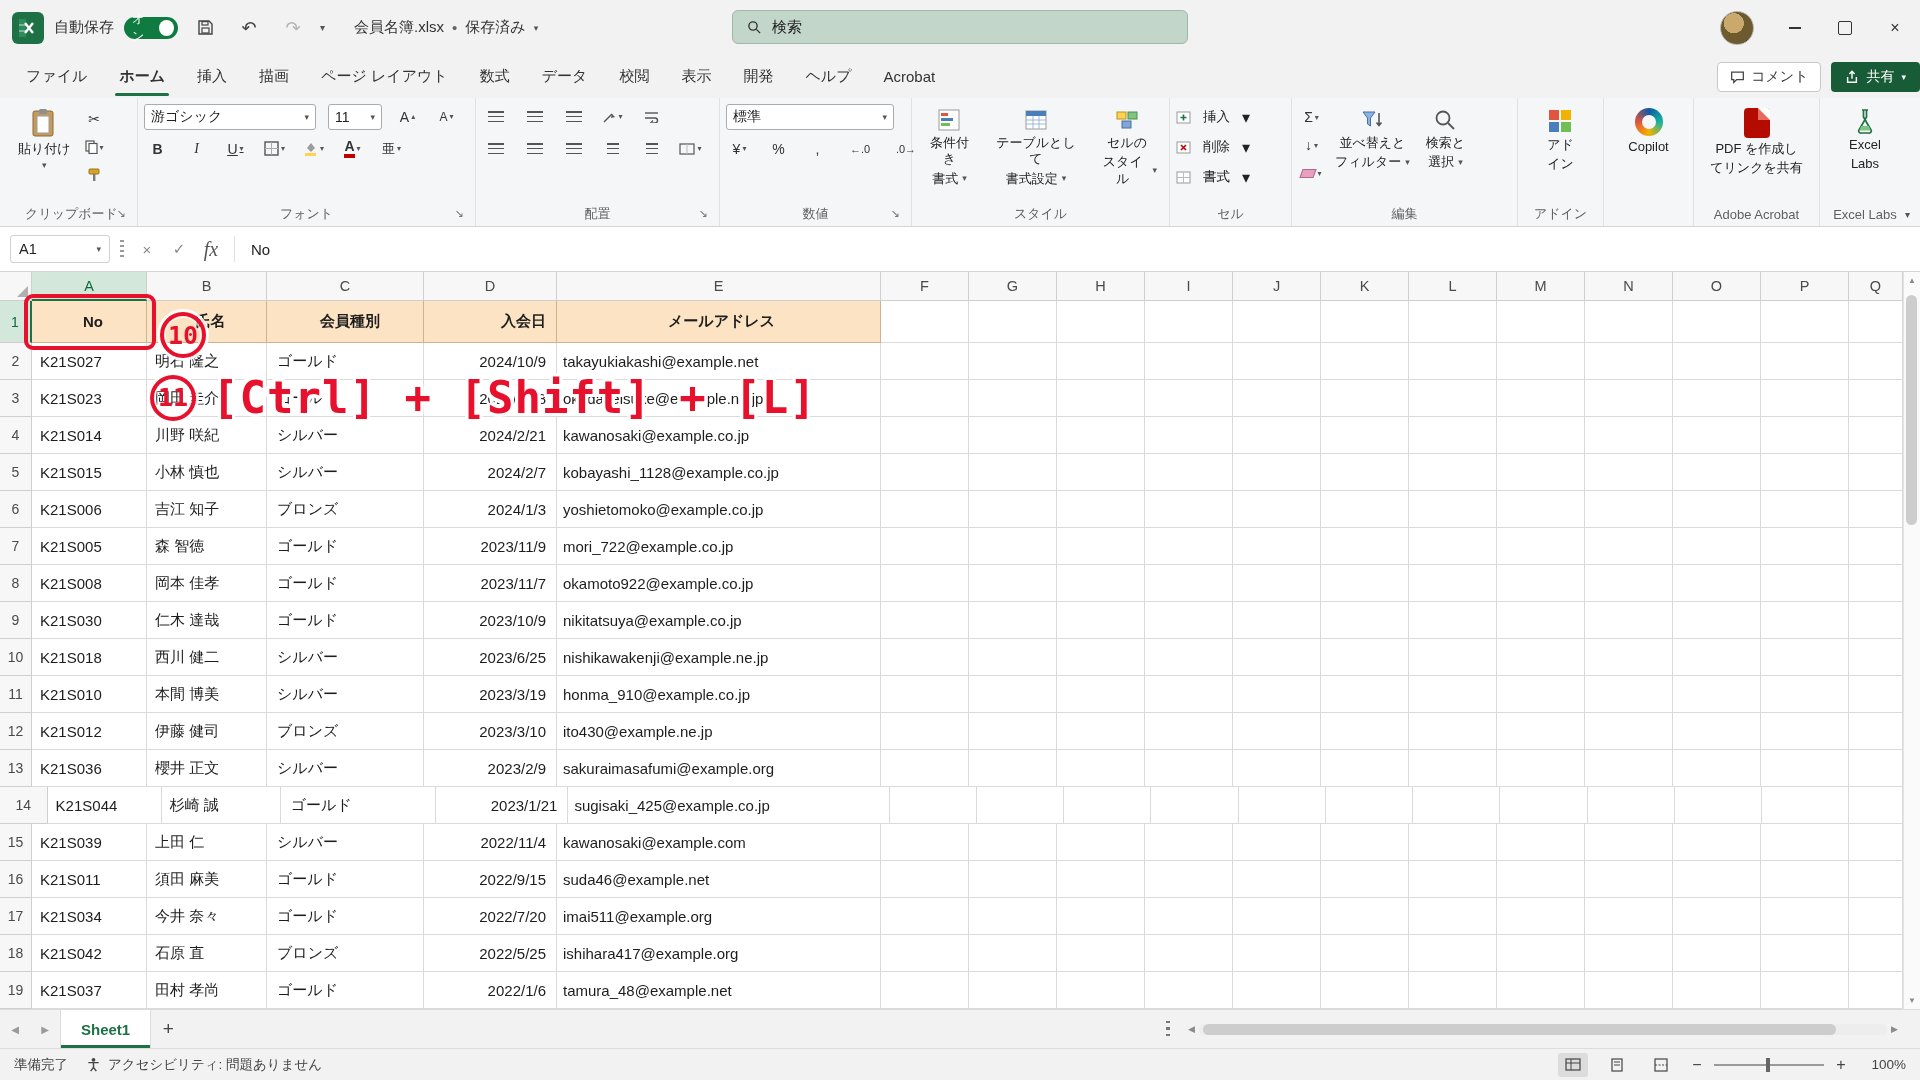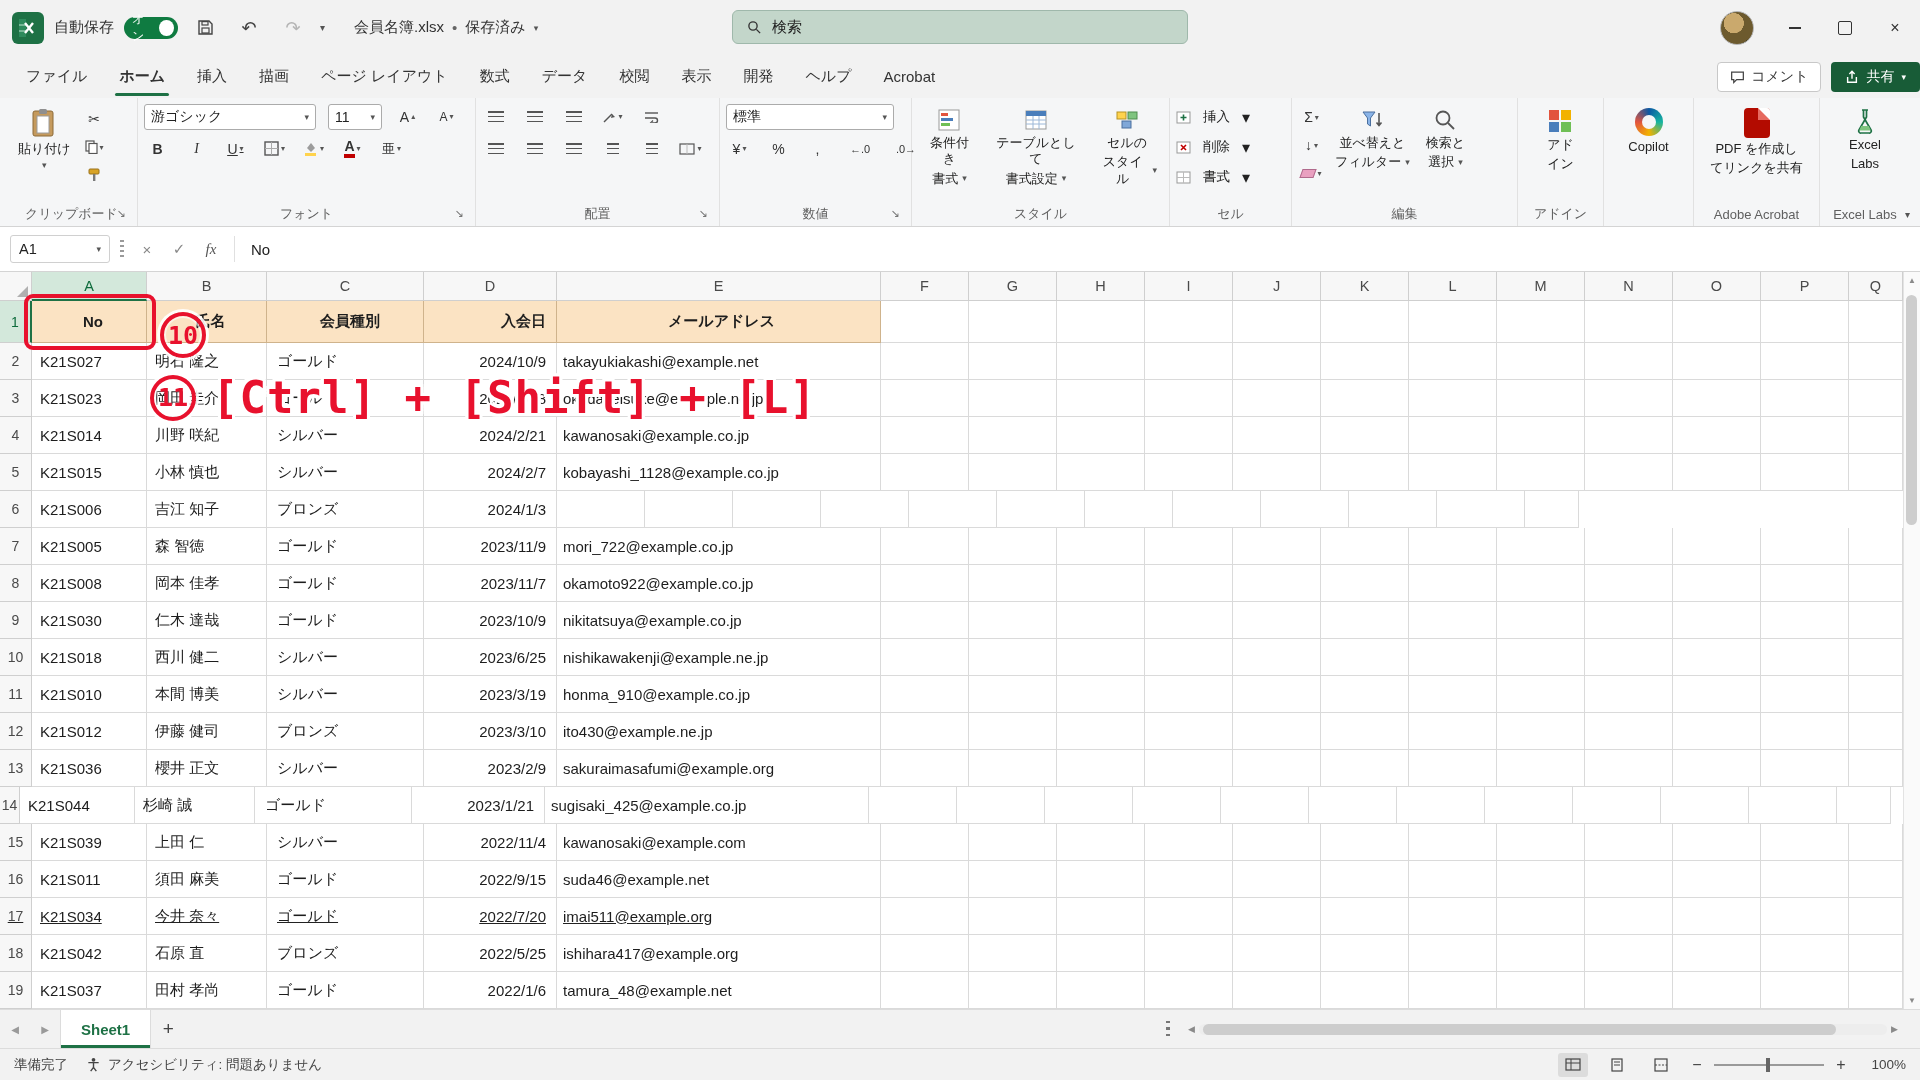--- a/index.html
+++ b/index.html
@@ -62,21 +62,21 @@
   .copilotico { width:28px; height:28px; border-radius:50%; background:conic-gradient(#0c59a4,#16b5a0,#f2b200,#e2543e,#0c59a4); position:relative; }
   .copilotico::after { content:""; position:absolute; inset:7px; background:#f5f6f7; border-radius:50%; }
   .ribbon-collapse { position:absolute; right:10px; bottom:6px; font-size:10px; color:#555; }
 
   
   .formula-bar { height:45px; background:#fff; border-bottom:1px solid #d4d4d4; display:flex; align-items:center; padding-left:10px; gap:6px; }
   .name-box { width:100px; height:28px; border:1px solid #d0d0d0; border-radius:3px; display:flex; align-items:center; font-size:14.5px; padding:0 8px; gap:6px; }
   .name-box .chev { margin-left:auto; font-size:9px; color:#555; }
   .fb-dots { width:4px; height:18px; background:repeating-linear-gradient(to bottom,#9a9a9a 0 2px,transparent 2px 5px); margin:0 4px; }
   .fb-btn { width:26px; height:26px; display:flex; align-items:center; justify-content:center; font-size:15px; color:#888; }
-  .fb-fx { font-size:15px; color:#555; font-family:"Liberation Serif",serif; font-style:italic; }
+  .fb-fx { font-size:20px; color:#555; font-family:"Liberation Serif",serif; font-style:italic; }
   .fb-sep { width:1px; height:26px; background:#e0e0e0; margin:0 4px; }
   .fb-content { font-size:15px; color:#222; padding-left:6px; }
 
   
   .grid-area { height:737px; position:relative; background:#fff; display:flex; }
   .grid-main { width:1903px; }
   .col-headers { height:29px; display:flex; background:#f7f7f7; }
   .ch-cell, .corner-cell { border-right:1px solid #cfcfcf; border-bottom:1px solid #cfcfcf; display:flex; align-items:center; justify-content:center; font-size:14.5px; color:#4a4a4a; background:#f7f7f7; }
   .corner-cell { position:relative; }
   .corner-cell::after { content:""; position:absolute; right:3px; bottom:3px; border-left:11px solid transparent; border-bottom:11px solid #b0b0b0; }
@@ -711,20 +711,21 @@
           <div class="g-cell c14" style="width: 88px;"></div>
           <div class="g-cell c15" style="width: 88px;"></div>
           <div class="g-cell c16" style="width: 54px;"></div>
         </div>
         <div class="grow" style="height: 37px;">
           <div class="rn-cell" style="width: 32px;">6</div>
           <div class="g-cell c0" style="width: 115px;">K21S006</div>
           <div class="g-cell c1" style="width: 120px;">吉江 知子</div>
           <div class="g-cell c2" style="width: 157px;">ブロンズ</div>
           <div class="g-cell c3" style="width: 133px;">2024/1/3</div>
+          <div class="g-cell c4" style="width: 324px;">yoshietomoko@example.co.jp</div>
           <div class="g-cell c5" style="width: 88px;"></div>
           <div class="g-cell c6" style="width: 88px;"></div>
           <div class="g-cell c7" style="width: 88px;"></div>
           <div class="g-cell c8" style="width: 88px;"></div>
           <div class="g-cell c9" style="width: 88px;"></div>
           <div class="g-cell c10" style="width: 88px;"></div>
           <div class="g-cell c11" style="width: 88px;"></div>
           <div class="g-cell c12" style="width: 88px;"></div>
           <div class="g-cell c13" style="width: 88px;"></div>
           <div class="g-cell c14" style="width: 88px;"></div>
@@ -865,21 +866,21 @@
           <div class="g-cell c9" style="width: 88px;"></div>
           <div class="g-cell c10" style="width: 88px;"></div>
           <div class="g-cell c11" style="width: 88px;"></div>
           <div class="g-cell c12" style="width: 88px;"></div>
           <div class="g-cell c13" style="width: 88px;"></div>
           <div class="g-cell c14" style="width: 88px;"></div>
           <div class="g-cell c15" style="width: 88px;"></div>
           <div class="g-cell c16" style="width: 54px;"></div>
         </div>
         <div class="grow" style="height: 37px;">
-          <div class="rn-cell" style="width: 20px; text-align: right;">14</div>
+          <div class="rn-cell" style="width: 48px; text-align: right;">14</div>
           <div class="g-cell c0" style="width: 115px;">K21S044</div>
           <div class="g-cell c1" style="width: 120px;">杉崎 誠</div>
           <div class="g-cell c2" style="width: 157px;">ゴールド</div>
           <div class="g-cell c3" style="width: 133px;">2023/1/21</div>
           <div class="g-cell c4" style="width: 324px;">sugisaki_425@example.co.jp</div>
           <div class="g-cell c5" style="width: 88px;"></div>
           <div class="g-cell c6" style="width: 88px;"></div>
           <div class="g-cell c7" style="width: 88px;"></div>
           <div class="g-cell c8" style="width: 88px;"></div>
           <div class="g-cell c9" style="width: 88px;"></div>
@@ -924,21 +925,21 @@
           <div class="g-cell c8" style="width: 88px;"></div>
           <div class="g-cell c9" style="width: 88px;"></div>
           <div class="g-cell c10" style="width: 88px;"></div>
           <div class="g-cell c11" style="width: 88px;"></div>
           <div class="g-cell c12" style="width: 88px;"></div>
           <div class="g-cell c13" style="width: 88px;"></div>
           <div class="g-cell c14" style="width: 88px;"></div>
           <div class="g-cell c15" style="width: 88px;"></div>
           <div class="g-cell c16" style="width: 54px;"></div>
         </div>
-        <div class="grow" style="height: 37px; text-decoration: underline;">
+        <div class="grow" style="height: 37px;">
           <div class="rn-cell" style="width: 32px;">17</div>
           <div class="g-cell c0" style="width: 115px;">K21S034</div>
           <div class="g-cell c1" style="width: 120px;">今井 奈々</div>
           <div class="g-cell c2" style="width: 157px;">ゴールド</div>
           <div class="g-cell c3" style="width: 133px;">2022/7/20</div>
           <div class="g-cell c4" style="width: 324px;">imai511@example.org</div>
           <div class="g-cell c5" style="width: 88px;"></div>
           <div class="g-cell c6" style="width: 88px;"></div>
           <div class="g-cell c7" style="width: 88px;"></div>
           <div class="g-cell c8" style="width: 88px;"></div>

